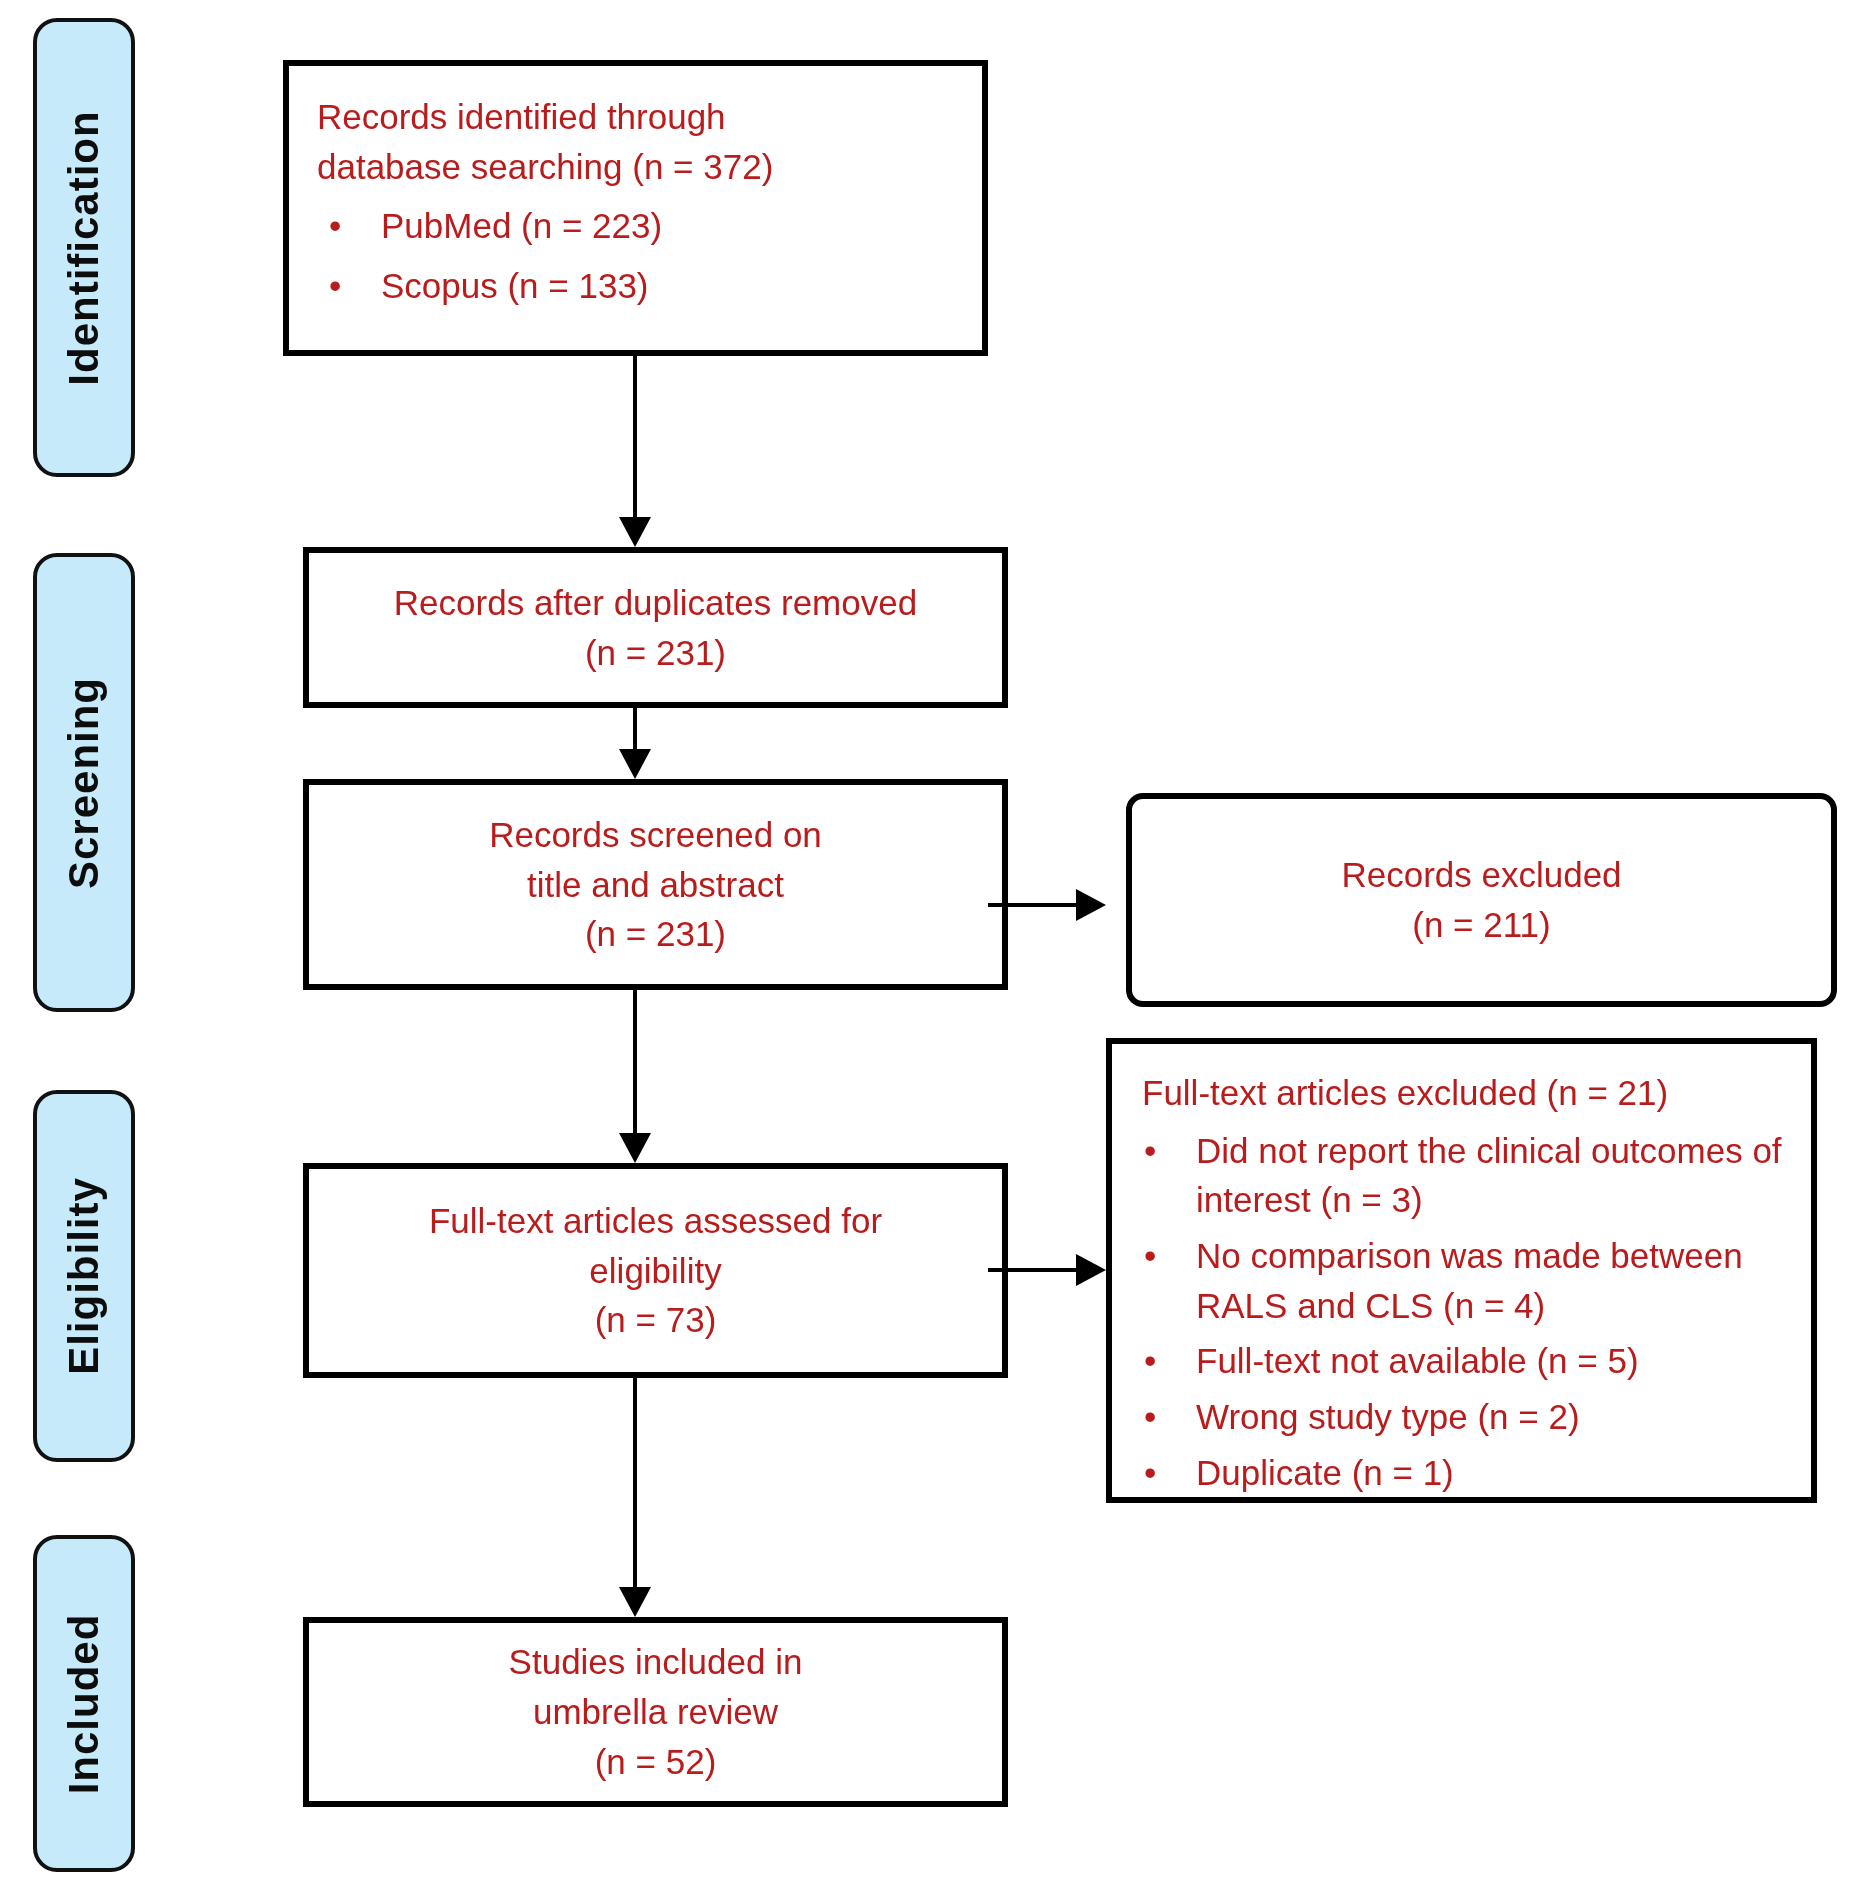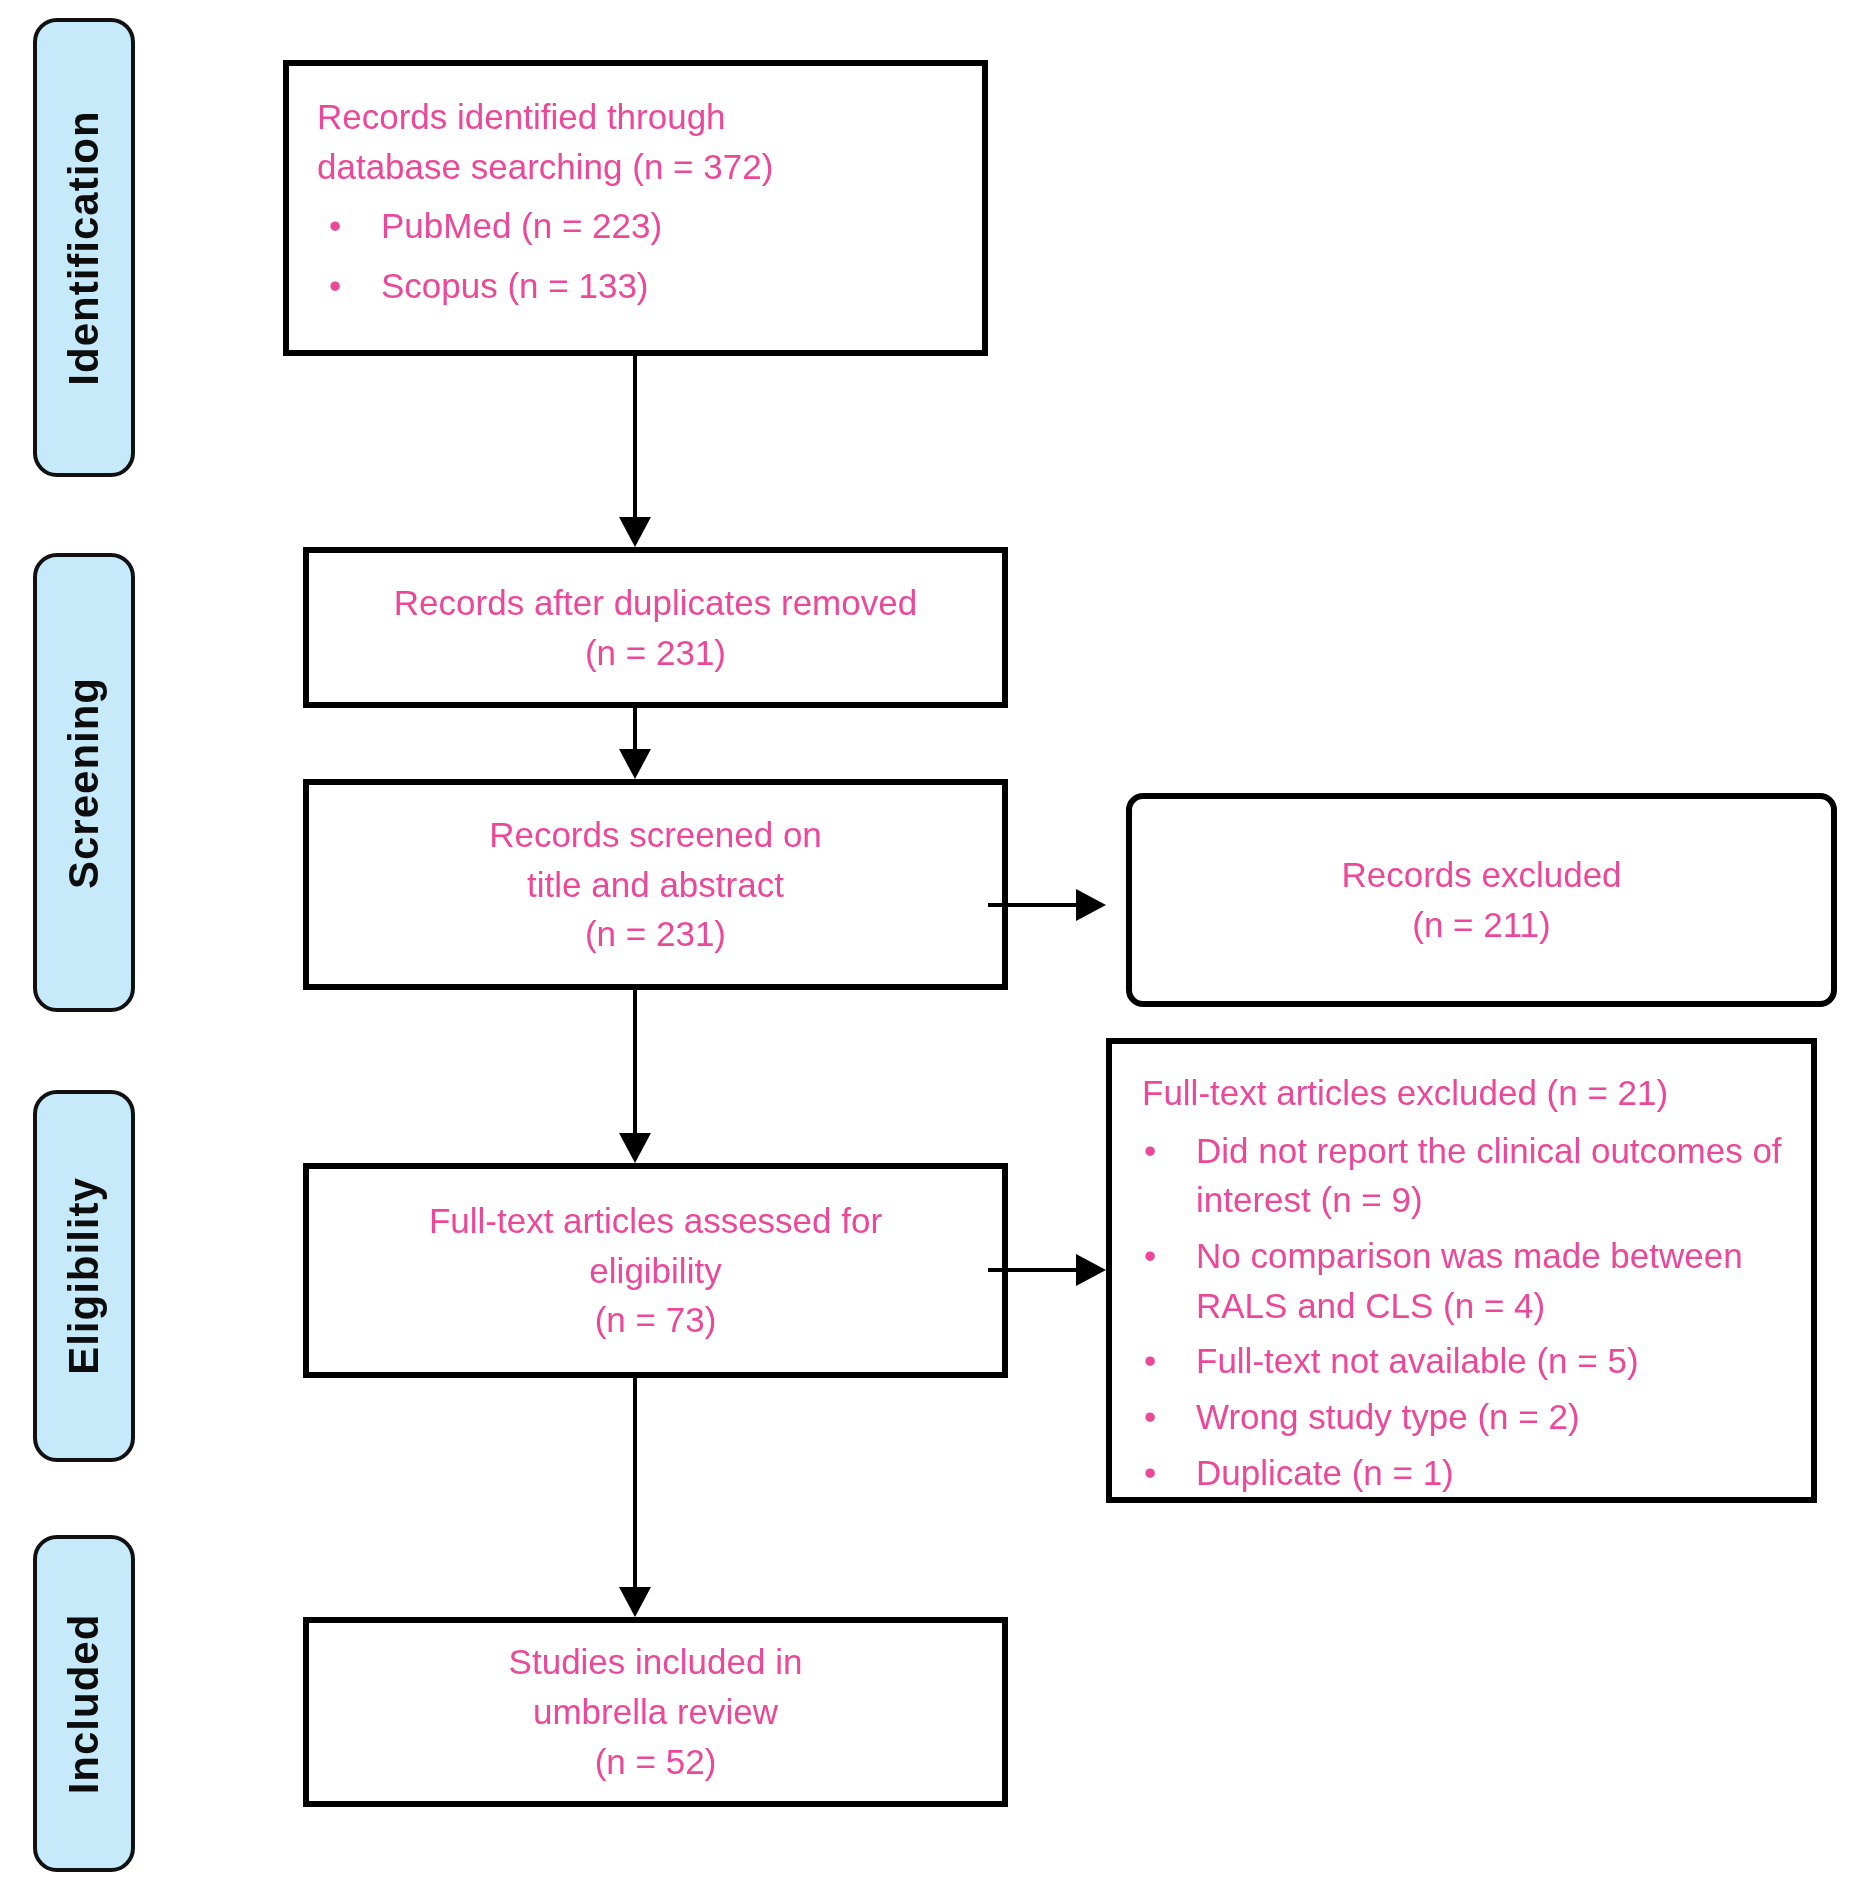--- a/index.html
+++ b/index.html
@@ -40,21 +40,21 @@
   }
 
   
   .fbox {
     position: absolute;
     box-sizing: border-box;
     border: 6px solid #000000;
     background: #ffffff;
     font-size: 35px;
     line-height: 1.42;
-    color: #ec4899;
+    color: #b91c1c;
   }
   .fbox.center {
     display: flex;
     flex-direction: column;
     justify-content: center;
     align-items: center;
     text-align: center;
     margin-left: 20px;
   }
   .main-col { left: 283px; width: 705px; }
@@ -174,21 +174,21 @@
   </div>
 
   <div class="fbox right-col center" style="top:793px; height:214px;border-radius:17px;">
     <div>Records excluded</div>
     <div>(n = 211)</div>
   </div>
 
   <div class="fbox right-col lefty" style="top:1038px; height:465px; padding:16px 14px 10px 22px;">
     <p class="excl-title">Full-text articles excluded (n = 21)</p>
     <ul class="excl-bullets">
-      <li>Did not report the clinical outcomes of interest (n = 9)</li>
+      <li>Did not report the clinical outcomes of interest (n = 3)</li>
       <li>No comparison was made between RALS and CLS (n = 4)</li>
       <li>Full-text not available (n = 5)</li>
       <li>Wrong study type (n = 2)</li>
       <li>Duplicate (n = 1)</li>
     </ul>
   </div>
 
   <div class="vline" style="left:633px; top:356px; height:163px;"></div>
   <div class="head-down" style="left:619px; top:517px;"></div>
 

